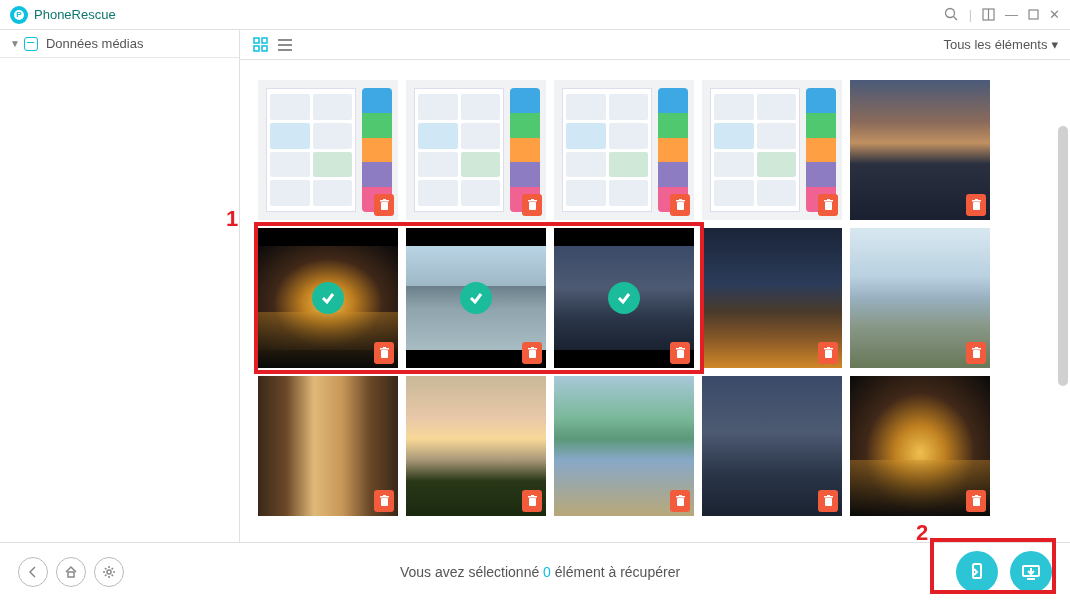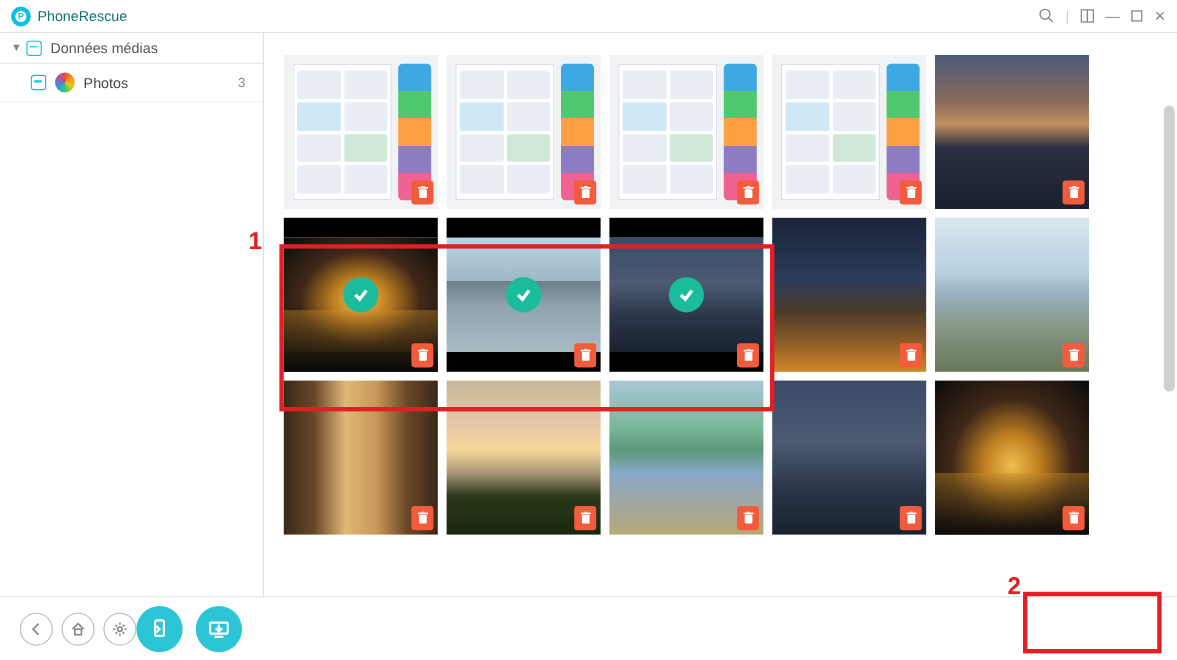--- a/index.html
+++ b/index.html
@@ -106,29 +106,47 @@
 </div>
 
 <div class="content">
 
   <div class="sidebar">
     <div class="sidebar-header">
       <span class="tree-toggle">▼</span>
       <span class="cat-checkbox"></span>
       <span class="cat-label">Données médias</span>
     </div>
-    <div class="sidebar-item">
-      <span class="cat-checkbox"></span>
-      <span class="colorwheel"></span>
-      <span class="item-label">Photos</span>
-      <span class="item-count">3</span>
+  </div>
+
+  <div class="main">
+    <div class="toolbar">
+      <div class="view-toggle">
+        <div class="view-btn grid-view">
+          <svg width="16" height="16" viewBox="0 0 16 16">
+              <rect x="1" y="1" width="5" height="5"></rect>
+              <rect x="9" y="1" width="5" height="5"></rect>
+              <rect x="1" y="9" width="5" height="5"></rect>
+              <rect x="9" y="9" width="5" height="5"></rect>
+            </svg>
+        </div>
+        <div class="view-btn list-view">
+          <svg width="16" height="16" viewBox="0 0 16 16">
+              <line x1="1" y1="3" x2="15" y2="3"></line>
+              <line x1="1" y1="8" x2="15" y2="8"></line>
+              <line x1="1" y1="13" x2="15" y2="13"></line>
+            </svg>
+        </div>
+      </div>
+      <div class="toolbar-spacer"></div>
+      <div class="filter-dd">
+        <span>Tous les éléments</span>
+        <span>▾</span>
+      </div>
     </div>
-  </div>
-
-  <div class="main">
 
     <div class="grid-area">
       <div class="grid" id="grid">
           <div class="thumb">
             <div class="thumb-img phone-shot">
               <div class="phone-tiles">
                 <div class="pt"></div>
                 <div class="pt"></div>
                 <div class="pt"></div>
                 <div class="pt"></div>
@@ -357,20 +375,23 @@
           <polyline points="2,7 7,2 12,7"></polyline>
           <rect x="4" y="7" width="6" height="5"></rect>
         </svg>
       </div>
     <div class="circ-btn">
         <svg width="14" height="14" viewBox="0 0 14 14">
           <circle cx="7" cy="7" r="2"></circle>
           <path d="M7 1v2M7 11v2M1 7h2M11 7h2M3 3l1.4 1.4M9.6 9.6L11 11M11 3l-1.4 1.4M4.4 9.6L3 11"></path>
         </svg>
       </div>
+  </div>
+  <div class="status">
+    <span>Vous avez sélectionné </span><span class="cnt">0</span><span> élément à récupérer</span>
   </div>
   <div class="recover-btns">
     <div class="rec-btn">
         <svg width="22" height="22" viewBox="0 0 22 22">
           <rect x="7" y="3" width="8" height="14" rx="1.5"></rect>
           <line x1="11" y1="17" x2="11" y2="17"></line>
           <polyline points="14,8 17,11 14,14" transform="translate(-6,0)"></polyline>
         </svg>
       </div>
     <div class="rec-btn">

